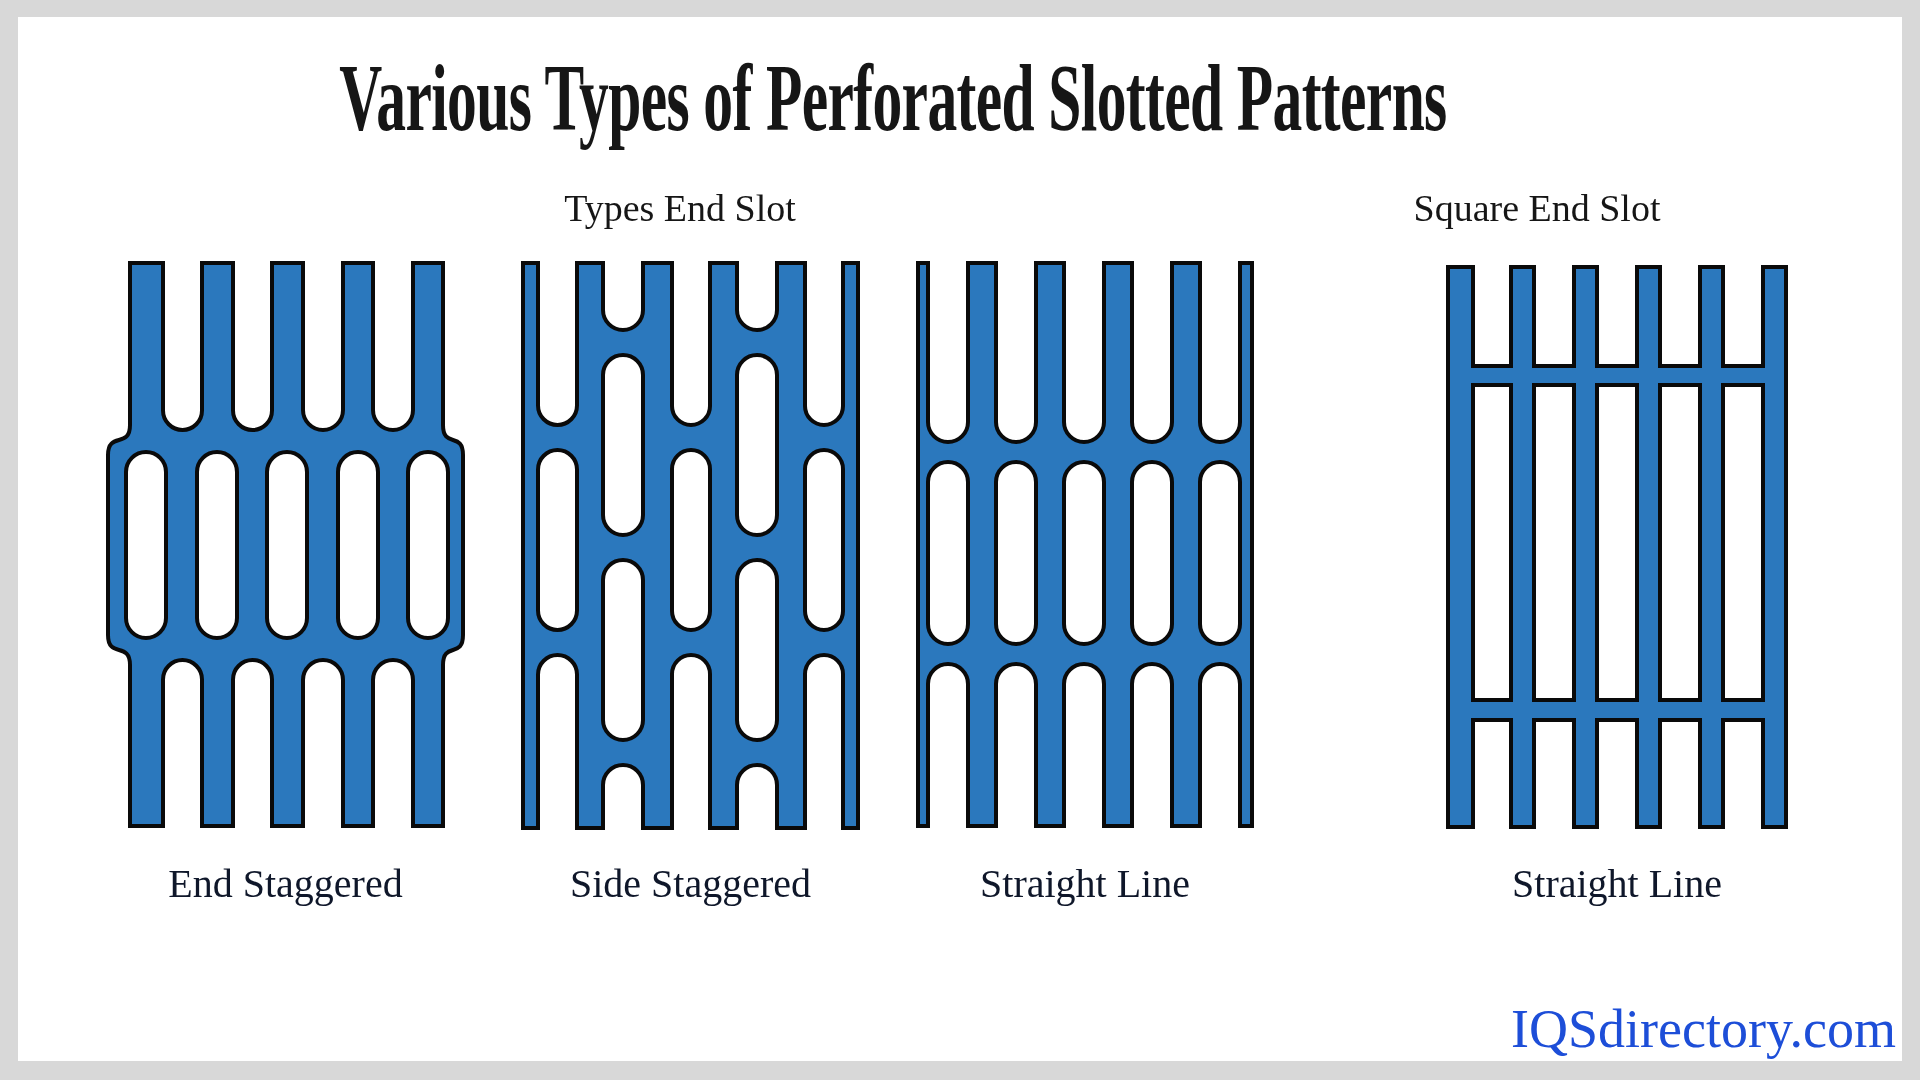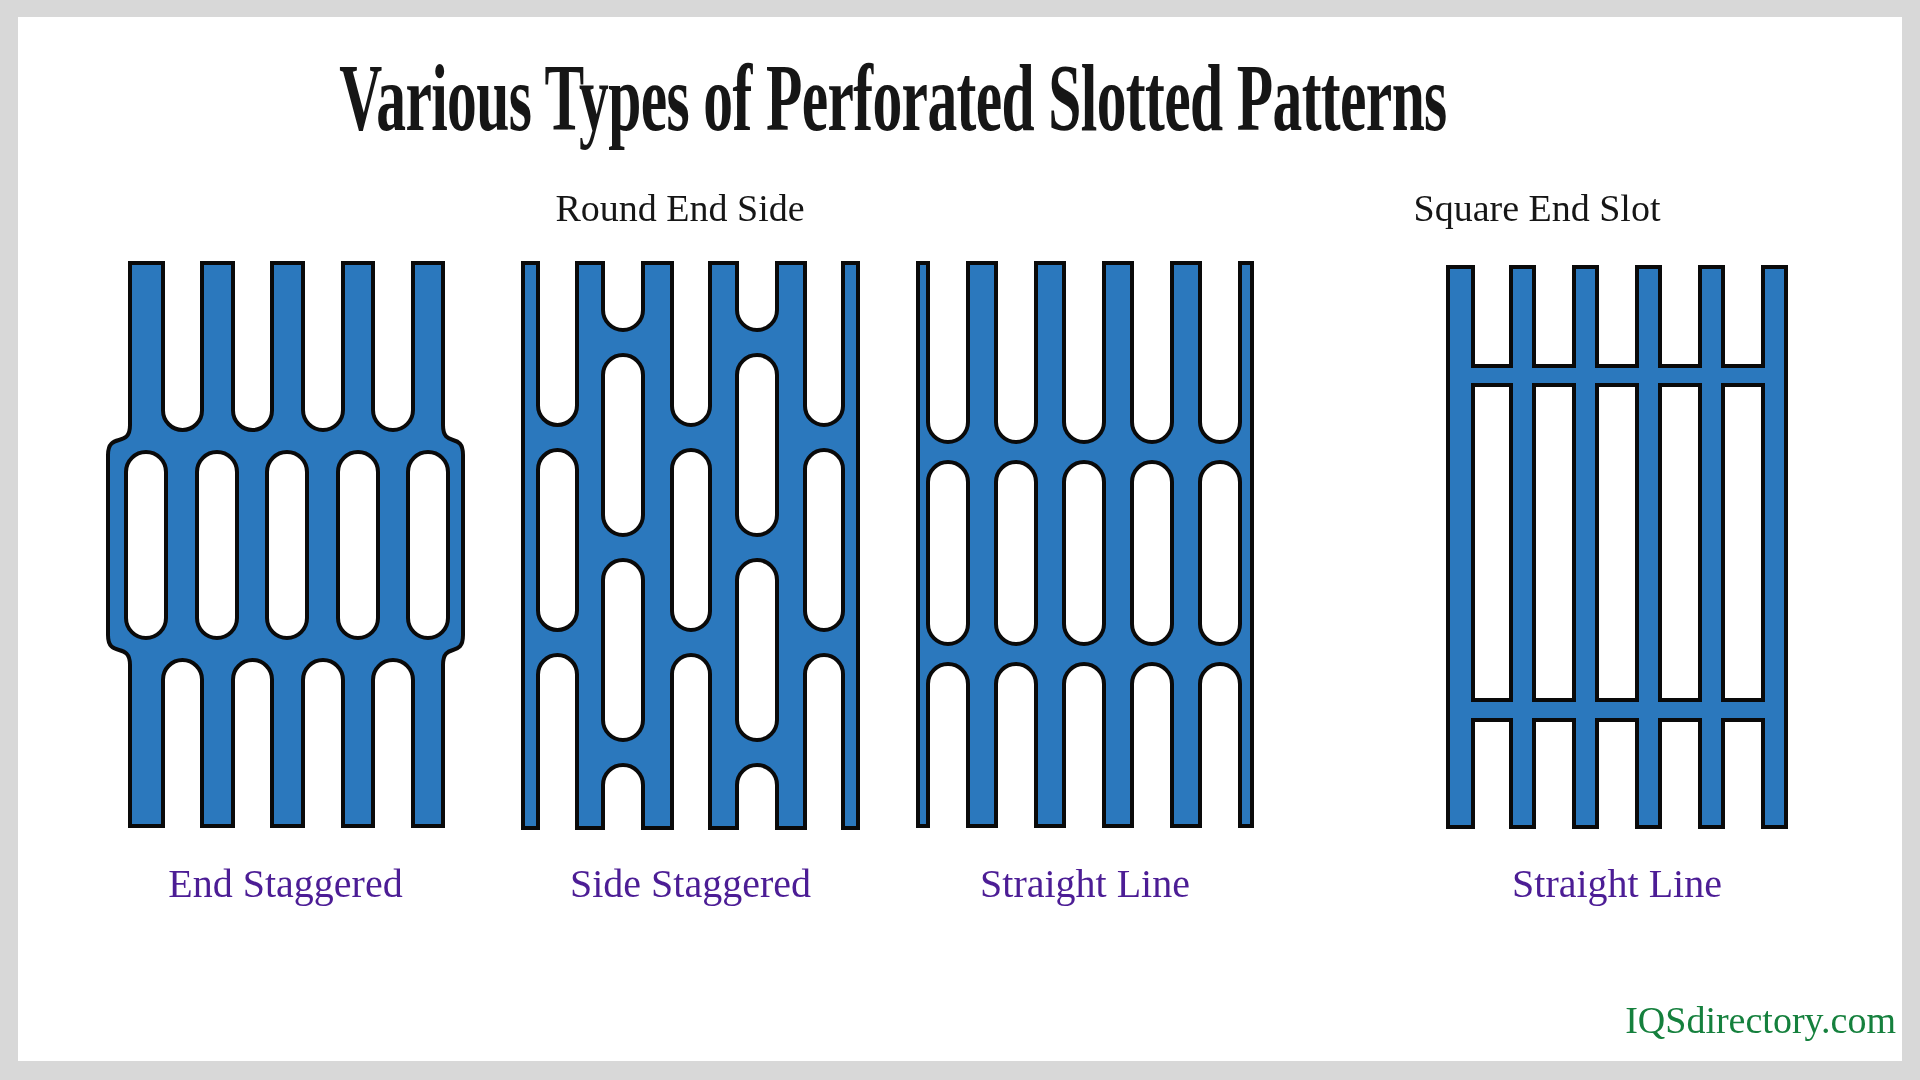--- a/index.html
+++ b/index.html
@@ -5,35 +5,35 @@
   html,body{margin:0;padding:0;}
   body{font-family:"Liberation Serif","DejaVu Serif",serif;}
   .stage{position:relative;width:1920px;height:1080px;background:#d8d8d8;overflow:hidden;}
   .panel{position:absolute;left:18px;top:17px;right:18px;bottom:19px;background:#ffffff;}
   .title-wrap{position:absolute;left:0;right:0;top:42px;text-align:left;}
   .title{display:inline-block;font-size:96px;font-weight:bold;color:#161616;white-space:nowrap;
          transform:scaleX(0.62);letter-spacing:-1px;}
   .section-header{position:absolute;top:186px;transform:translateX(-50%);white-space:nowrap;
          font-size:38px;color:#161616;}
   .pattern-label{position:absolute;top:860px;transform:translateX(-50%);white-space:nowrap;
-         font-size:40px;color:#4c1d95;}
-  .watermark{position:absolute;top:998px;right:24px;font-size:38px;color:#15803d;white-space:nowrap;text-align:center;}
+         font-size:40px;color:#0f172a;}
+  .watermark{position:absolute;top:998px;right:24px;font-size:54px;color:#1d4ed8;white-space:nowrap;text-align:center;}
   svg.diagram{position:absolute;left:0;top:0;width:1920px;height:1080px;}
 </style>
 </head>
 <body>
 
 <div class="stage">
   <div class="panel"></div>
 
   <div class="title-wrap">
     <span class="title">Various Types of Perforated Slotted Patterns</span>
   </div>
 
-  <span class="section-header" style="left: 680px;">Round End Side</span>
+  <span class="section-header" style="left: 680px;">Types End Slot</span>
   <span class="section-header" style="left: 1537px;">Square End Slot</span>
 
   <svg class="diagram" viewBox="0 0 1920 1080" xmlns="http://www.w3.org/2000/svg">
     <path fill-rule="evenodd" stroke-width="4" d="M 130 263 L 163 263 L 163 410.5 A 19.5 19.5 0 0 0 202 410.5 L 202 263 L 233 263 L 233 410.5 A 19.5 19.5 0 0 0 272 410.5 L 272 263 L 303 263 L 303 410 A 20 20 0 0 0 343 410 L 343 263 L 373 263 L 373 410 A 20 20 0 0 0 413 410 L 413 263 L 443 263 L 443 425 C 443 449 463 431 463 455 L 463 635 C 463 659 443 641 443 665 L 443 826 L 413 826 L 413 680 A 20 20 0 0 0 373 680 L 373 826 L 343 826 L 343 680 A 20 20 0 0 0 303 680 L 303 826 L 272 826 L 272 679.5 A 19.5 19.5 0 0 0 233 679.5 L 233 826 L 202 826 L 202 679.5 A 19.5 19.5 0 0 0 163 679.5 L 163 826 L 130 826 L 130 665 C 130 641 108 659 108 635 L 108 455 C 108 431 130 449 130 425 L 130 263 Z M 126 472 A 20 20 0 0 1 166 472 L 166 618 A 20 20 0 0 1 126 618 Z M 197 472 A 20 20 0 0 1 237 472 L 237 618 A 20 20 0 0 1 197 618 Z M 267 472 A 20 20 0 0 1 307 472 L 307 618 A 20 20 0 0 1 267 618 Z M 338 472 A 20 20 0 0 1 378 472 L 378 618 A 20 20 0 0 1 338 618 Z M 408 472 A 20 20 0 0 1 448 472 L 448 618 A 20 20 0 0 1 408 618 Z" fill="#2b78bd" stroke="#0a0a0a"></path>
     <path fill-rule="evenodd" stroke-width="4" d="M 523 263 L 538 263 L 538 405.5 A 19.5 19.5 0 0 0 577 405.5 L 577 263 L 603 263 L 603 310 A 20 20 0 0 0 643 310 L 643 263 L 672 263 L 672 406 A 19 19 0 0 0 710 406 L 710 263 L 737 263 L 737 310 A 20 20 0 0 0 777 310 L 777 263 L 805 263 L 805 406 A 19 19 0 0 0 843 406 L 843 263 L 858 263 L 858 828 L 843 828 L 843 674 A 19 19 0 0 0 805 674 L 805 828 L 777 828 L 777 785 A 20 20 0 0 0 737 785 L 737 828 L 710 828 L 710 674 A 19 19 0 0 0 672 674 L 672 828 L 643 828 L 643 785 A 20 20 0 0 0 603 785 L 603 828 L 577 828 L 577 674.5 A 19.5 19.5 0 0 0 538 674.5 L 538 828 L 523 828 L 523 263 Z M 538 469.5 A 19.5 19.5 0 0 1 577 469.5 L 577 610.5 A 19.5 19.5 0 0 1 538 610.5 Z M 603 375 A 20 20 0 0 1 643 375 L 643 515 A 20 20 0 0 1 603 515 Z M 603 580 A 20 20 0 0 1 643 580 L 643 720 A 20 20 0 0 1 603 720 Z M 672 469 A 19 19 0 0 1 710 469 L 710 611 A 19 19 0 0 1 672 611 Z M 737 375 A 20 20 0 0 1 777 375 L 777 515 A 20 20 0 0 1 737 515 Z M 737 580 A 20 20 0 0 1 777 580 L 777 720 A 20 20 0 0 1 737 720 Z M 805 469 A 19 19 0 0 1 843 469 L 843 611 A 19 19 0 0 1 805 611 Z" fill="#2b78bd" stroke="#0a0a0a"></path>
     <path fill-rule="evenodd" stroke-width="4" d="M 918 263 L 928 263 L 928 422 A 20 20 0 0 0 968 422 L 968 263 L 996 263 L 996 422 A 20 20 0 0 0 1036 422 L 1036 263 L 1064 263 L 1064 422 A 20 20 0 0 0 1104 422 L 1104 263 L 1132 263 L 1132 422 A 20 20 0 0 0 1172 422 L 1172 263 L 1200 263 L 1200 422 A 20 20 0 0 0 1240 422 L 1240 263 L 1252 263 L 1252 826 L 1240 826 L 1240 684 A 20 20 0 0 0 1200 684 L 1200 826 L 1172 826 L 1172 684 A 20 20 0 0 0 1132 684 L 1132 826 L 1104 826 L 1104 684 A 20 20 0 0 0 1064 684 L 1064 826 L 1036 826 L 1036 684 A 20 20 0 0 0 996 684 L 996 826 L 968 826 L 968 684 A 20 20 0 0 0 928 684 L 928 826 L 918 826 L 918 263 Z M 928 482 A 20 20 0 0 1 968 482 L 968 624 A 20 20 0 0 1 928 624 Z M 996 482 A 20 20 0 0 1 1036 482 L 1036 624 A 20 20 0 0 1 996 624 Z M 1064 482 A 20 20 0 0 1 1104 482 L 1104 624 A 20 20 0 0 1 1064 624 Z M 1132 482 A 20 20 0 0 1 1172 482 L 1172 624 A 20 20 0 0 1 1132 624 Z M 1200 482 A 20 20 0 0 1 1240 482 L 1240 624 A 20 20 0 0 1 1200 624 Z" fill="#2b78bd" stroke="#0a0a0a"></path>
     <path fill-rule="evenodd" stroke-width="4" d="M 1448 267 L 1473 267 L 1473 366 L 1511 366 L 1511 267 L 1534 267 L 1534 366 L 1574 366 L 1574 267 L 1597 267 L 1597 366 L 1637 366 L 1637 267 L 1660 267 L 1660 366 L 1700 366 L 1700 267 L 1723 267 L 1723 366 L 1763 366 L 1763 267 L 1786 267 L 1786 827 L 1763 827 L 1763 720 L 1723 720 L 1723 827 L 1700 827 L 1700 720 L 1660 720 L 1660 827 L 1637 827 L 1637 720 L 1597 720 L 1597 827 L 1574 827 L 1574 720 L 1534 720 L 1534 827 L 1511 827 L 1511 720 L 1473 720 L 1473 827 L 1448 827 L 1448 267 Z M 1473 385 L 1511 385 L 1511 700 L 1473 700 Z M 1534 385 L 1574 385 L 1574 700 L 1534 700 Z M 1597 385 L 1637 385 L 1637 700 L 1597 700 Z M 1660 385 L 1700 385 L 1700 700 L 1660 700 Z M 1723 385 L 1763 385 L 1763 700 L 1723 700 Z" fill="#2b78bd" stroke="#0a0a0a"></path>
   </svg>
 
   <span class="pattern-label" style="left: 285.5px;">End Staggered</span>

